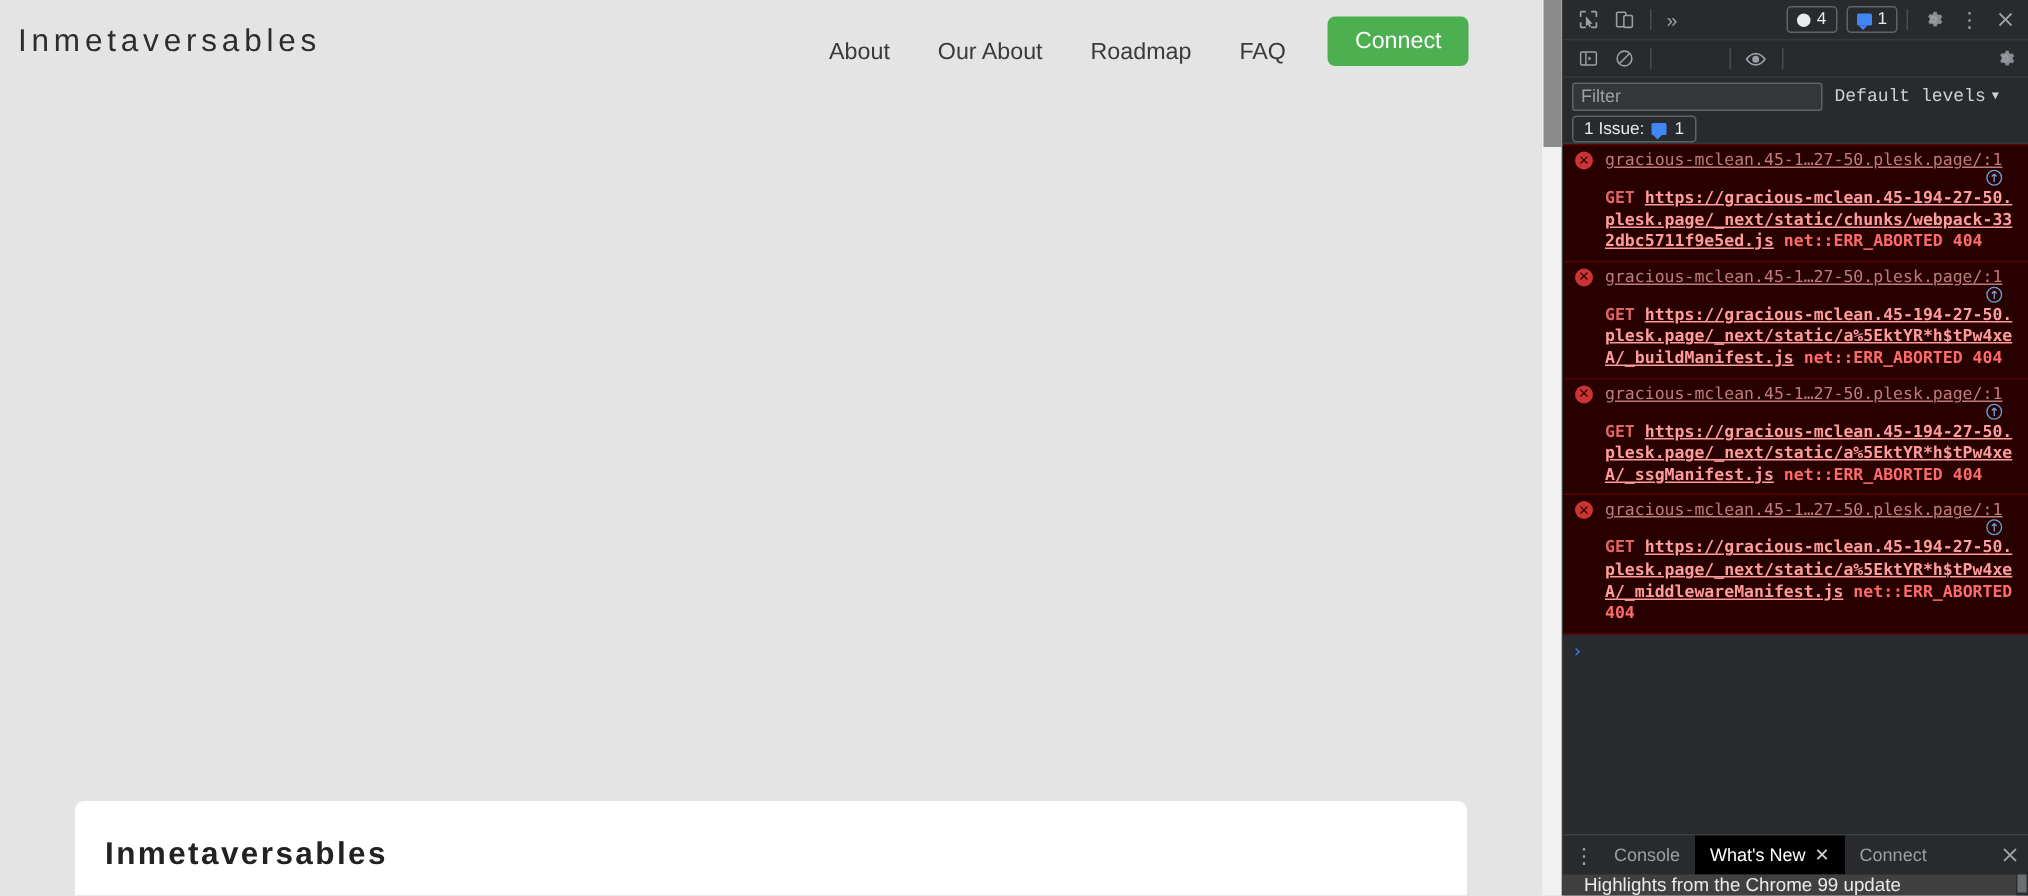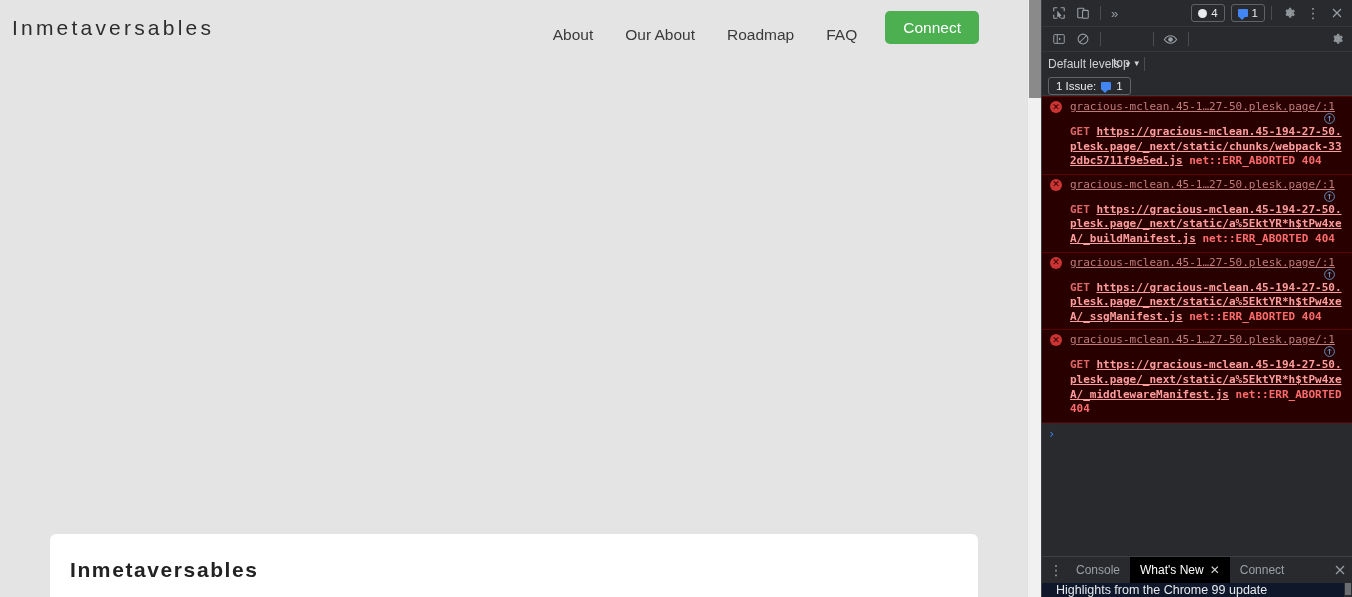--- a/index.html
+++ b/index.html
@@ -183,21 +183,21 @@
     border: 1px solid #5f6368;
     border-radius: 2px;
     color: #e8eaed;
     font-size: 12px;
     font-family: "Liberation Sans", sans-serif;
     padding: 0 5px;
   }
   .filter-input::placeholder { color: #9aa0a6; }
   .levels {
     display: flex; align-items: center; gap: 4px;
-    color: #cfd2d4; font-size: 12px; cursor: pointer; white-space: nowrap;
+    color: #cfd2d4; font-size: 12px; cursor: pointer; white-space: nowrap; font-family: Liberation Mono, monospace;
   }
 
   .dt-issues-bar {
     height: 20px; flex: 0 0 20px;
     display: flex; align-items: center;
     padding: 0 6px;
     border-bottom: 1px solid #35373a;
   }
   .issue-chip {
     display: flex; align-items: center; gap: 5px;
@@ -305,21 +305,21 @@
   }
   .tab-close { color: #cfd2d4; font-size: 12px; line-height: 1; cursor: pointer; }
   .drawer-close {
     margin-left: auto;
     width: 24px;
     display: flex; align-items: center; justify-content: center;
     color: #9aa0a6; font-size: 14px; cursor: pointer;
   }
   .drawer-content {
     flex: 1;
-    background: #0f172a;
+    background: #404040;
     display: flex; align-items: center;
     padding-left: 14px;
     position: relative;
   }
   .wn-text { color: #e8eaed; font-size: 12.5px; }
   .wn-scroll {
     position: absolute; right: 0; top: 0;
     width: 8px; height: 100%;
     background: #2b2d30;
   }
@@ -433,20 +433,21 @@
       <div class="spacer"></div>
       <div class="dt-btn">
         <svg width="14" height="14" viewBox="0 0 16 16" fill="currentColor">
           <path d="M8 5.4A2.6 2.6 0 1 0 8 10.6 2.6 2.6 0 0 0 8 5.4zm0 4A1.4 1.4 0 1 1 8 6.6a1.4 1.4 0 0 1 0 2.8z"></path>
           <path d="M13.6 8c0-.3 0-.6-.1-.9l1.2-.9-1.2-2.1-1.4.5c-.4-.4-.9-.6-1.4-.8L10.5 2h-2.4l-.2 1.5c-.5.2-1 .4-1.4.8l-1.4-.5-1.2 2.1 1.2.9c0 .3-.1.6-.1.9s0 .6.1.9l-1.2.9 1.2 2.1 1.4-.5c.4.4.9.6 1.4.8l.2 1.5h2.4l.2-1.5c.5-.2 1-.4 1.4-.8l1.4.5 1.2-2.1-1.2-.9c.1-.3.1-.6.1-.9z" opacity="0.85"></path>
         </svg>
       </div>
     </div>
 
     <div class="dt-filter-row">
+      <input class="filter-input" type="text" placeholder="Filter" style="">
       <div class="levels">
         <span>Default levels</span>
         <span class="caret">▼</span>
       </div>
       <div class="dt-sep"></div>
     </div>
 
     <div class="dt-issues-bar">
       <div class="issue-chip">
         <span>1 Issue:</span>

